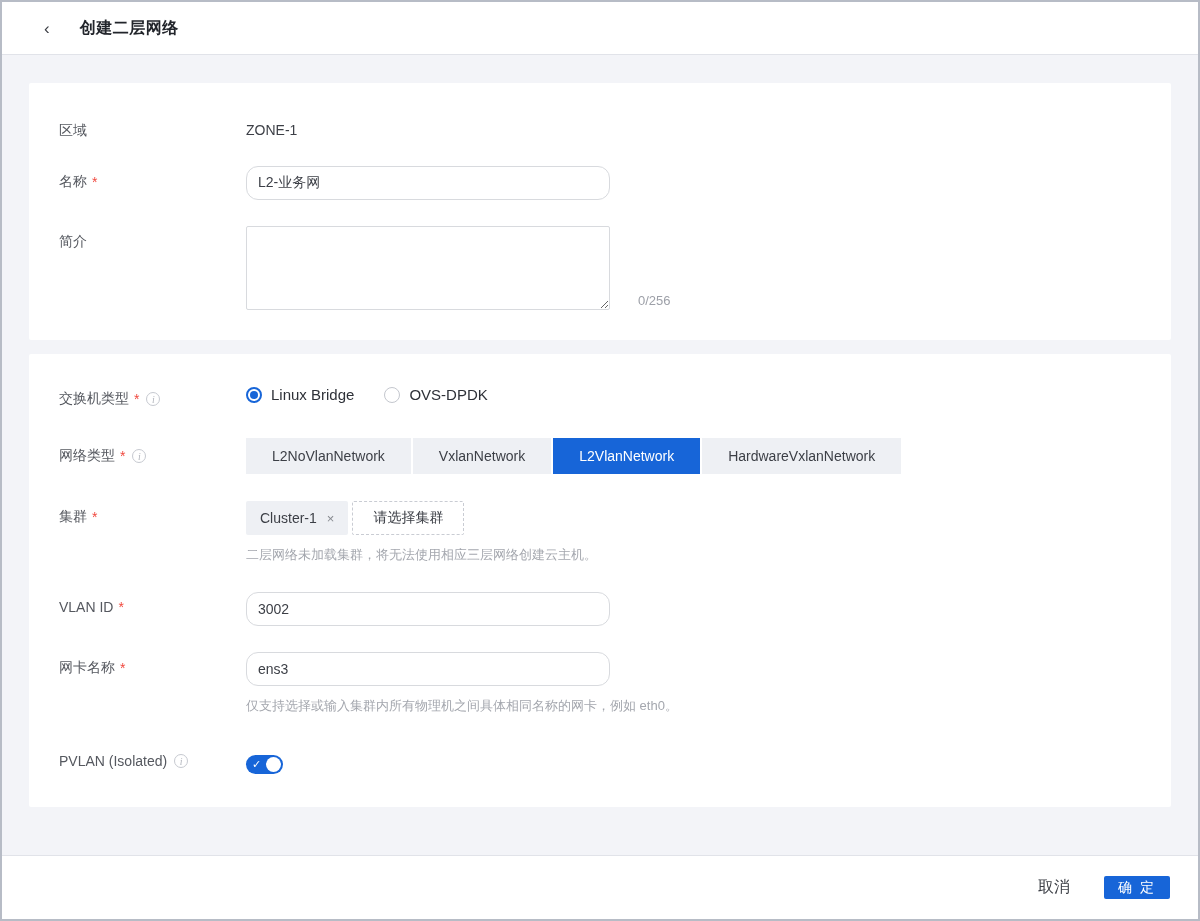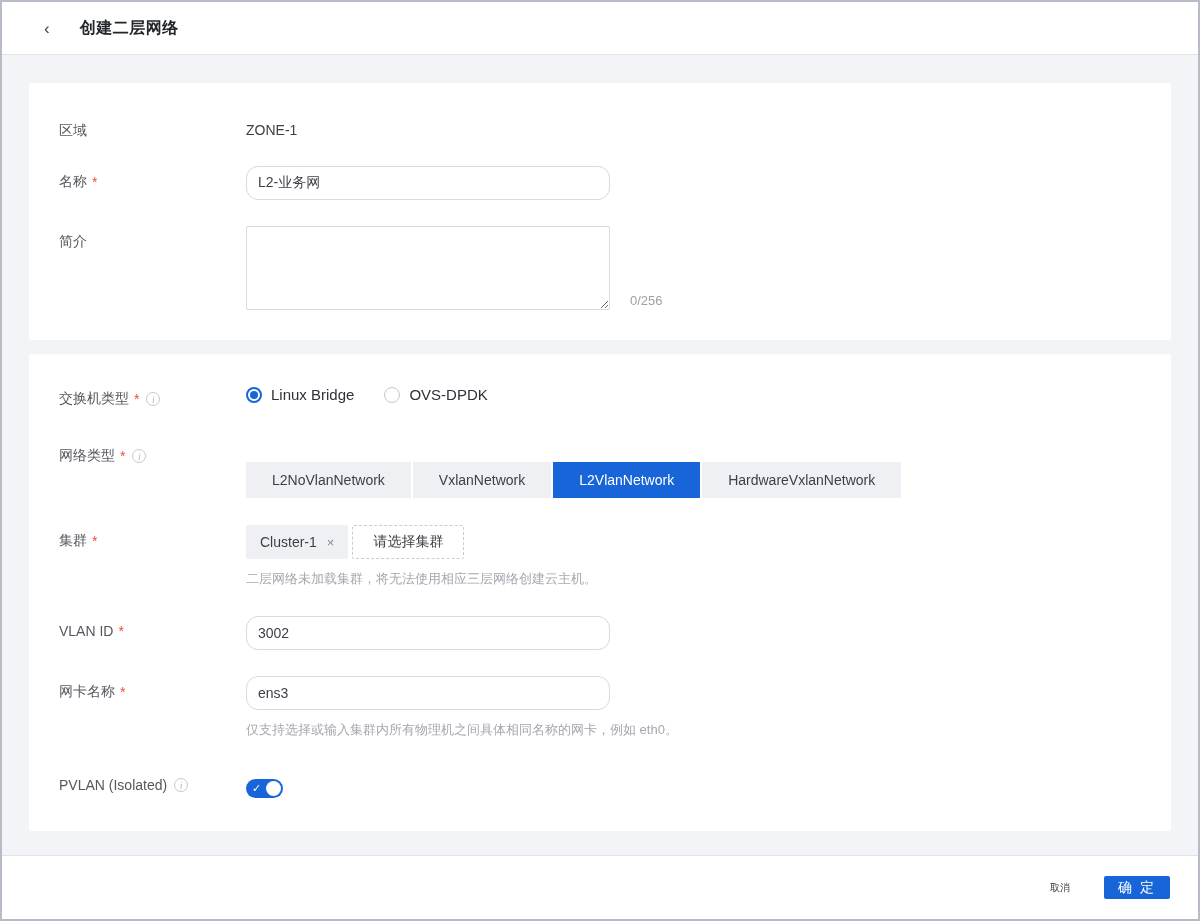--- a/index.html
+++ b/index.html
@@ -66,21 +66,21 @@
   }
   .textarea-wrap { position: relative; width: 364px; }
   .desc-textarea {
     width: 364px; height: 84px;
     border: 1px solid #d8dade; border-radius: 2px;
     padding: 7px 11px; font-size: 14px; color: #3c3f46;
     font-family: inherit; background: #fff; outline: none;
     resize: both; display: block;
   }
   .char-counter {
-    position: absolute; left: 384px; bottom: 2px;
+    position: absolute; left: 392px; bottom: 2px;
     color: #9da0a8; font-size: 13px; white-space: nowrap;
   }
   
   .radio-group { display: flex; align-items: center; padding-top: 5px; }
   .radio-option { display: flex; align-items: center; cursor: pointer; margin-right: 30px; }
   .radio-circle {
     width: 16px; height: 16px; border-radius: 50%;
     border: 1px solid #c4c7ce; background: #fff;
     display: inline-flex; align-items: center; justify-content: center;
     flex-shrink: 0;
@@ -90,21 +90,21 @@
     content: ""; width: 8px; height: 8px; border-radius: 50%;
     background: #1765d8;
   }
   .radio-text { margin-left: 9px; color: #2e3138; font-size: 15px; }
   
   .seg-group { display: flex; }
   .seg-btn {
     height: 36px; display: inline-flex; align-items: center; justify-content: center;
     padding: 0 26px; background: #eef0f4; color: #3c3f46;
     font-size: 14px; cursor: pointer; margin-right: 2px;
-    border: none; font-family: inherit; white-space: nowrap; margin-top: 24px;
+    border: none; font-family: inherit; white-space: nowrap;
   }
   .seg-btn.selected { background: #1765d8; color: #fff; }
   
   .cluster-line { display: flex; align-items: flex-start; }
   .tag {
     height: 34px; background: #eef0f4; border-radius: 2px;
     display: inline-flex; align-items: center;
     padding: 0 14px; color: #3c3f46; cursor: default;
   }
   .tag-close { margin-left: 10px; color: #86898f; font-size: 13px; cursor: pointer; }
@@ -129,21 +129,21 @@
     position: absolute; right: 2px; top: 2px;
     width: 15px; height: 15px; border-radius: 50%; background: #fff;
   }
   
   .footer {
     height: 64px; background: #fff; border-top: 1px solid #e1e3e9;
     display: flex; align-items: center; justify-content: flex-end;
     padding: 0 28px; flex-shrink: 0; margin-top: auto;
   }
   .cancel-btn {
-    background: none; border: none; color: #3c3f46; font-size: 10px;
+    background: none; border: none; color: #3c3f46; font-size: 16px;
     cursor: pointer; font-family: inherit; padding: 8px 10px;
   }
   .confirm-btn {
     margin-left: 24px; min-width: 66px; height: 23px;
     background: #1765d8; color: #fff; border: none; border-radius: 2px;
     font-size: 14px; cursor: pointer; font-family: inherit;
     padding: 0 14px; letter-spacing: 2px;
   }
 </style>
 </head>

